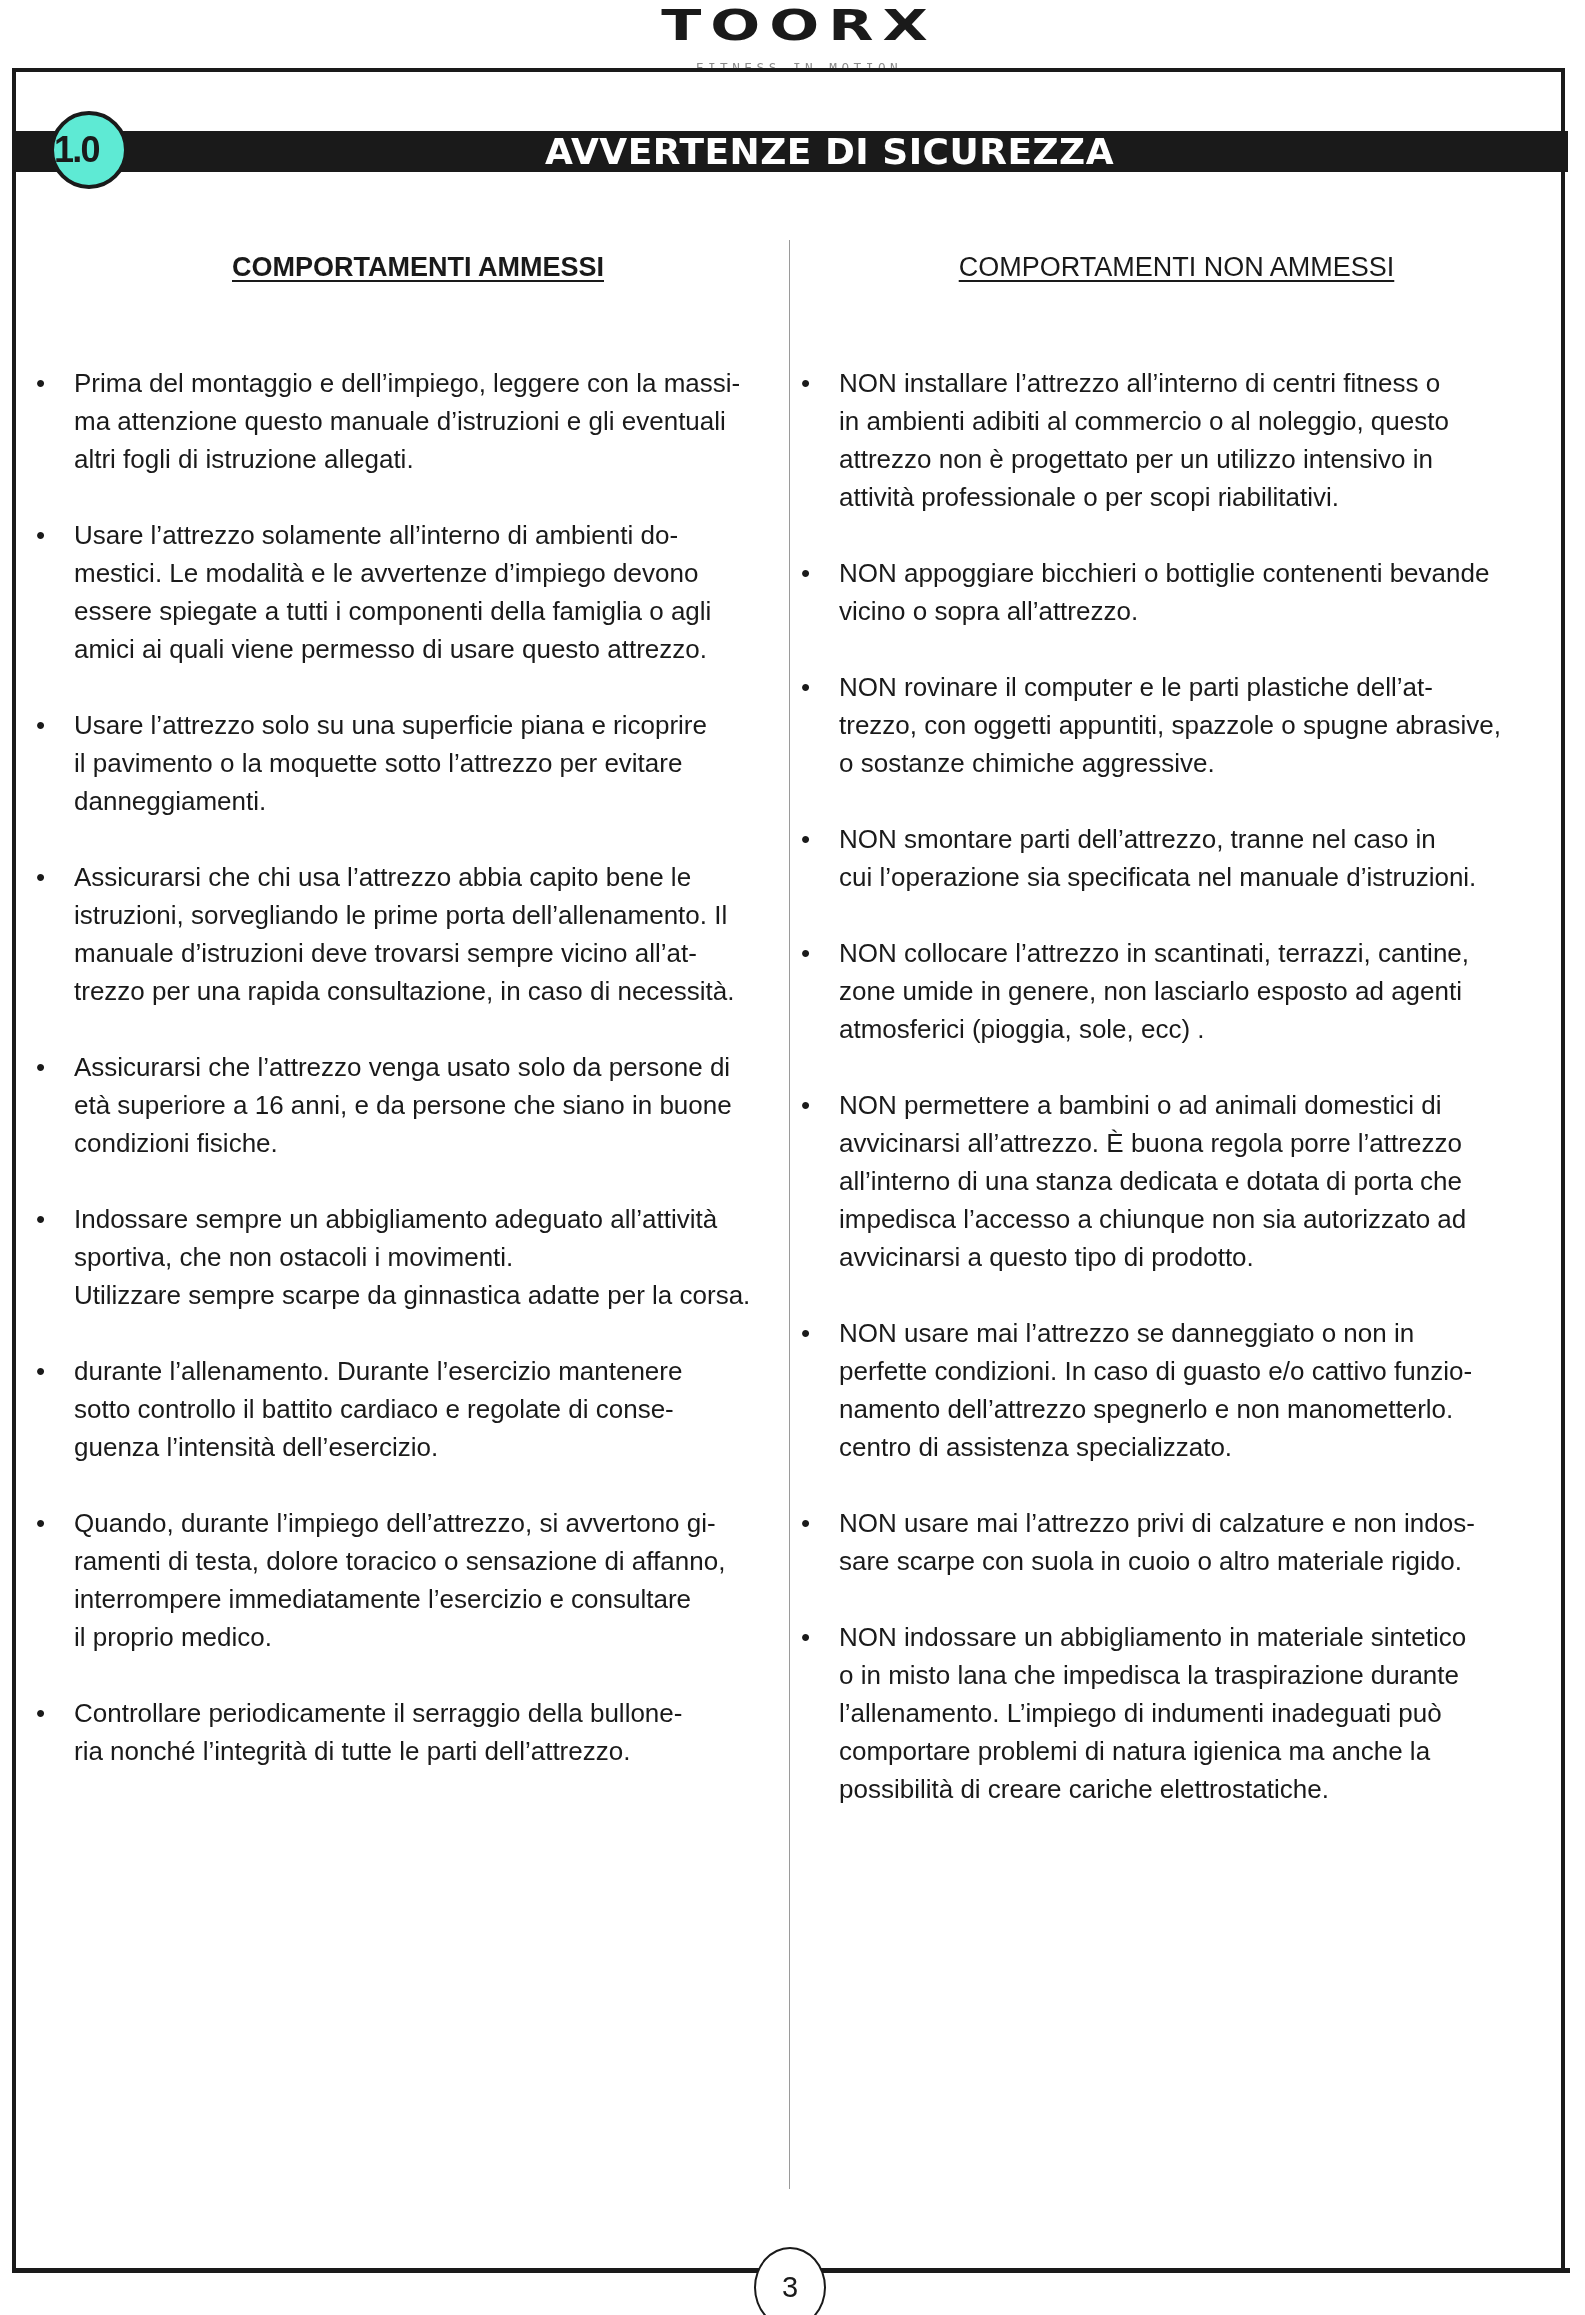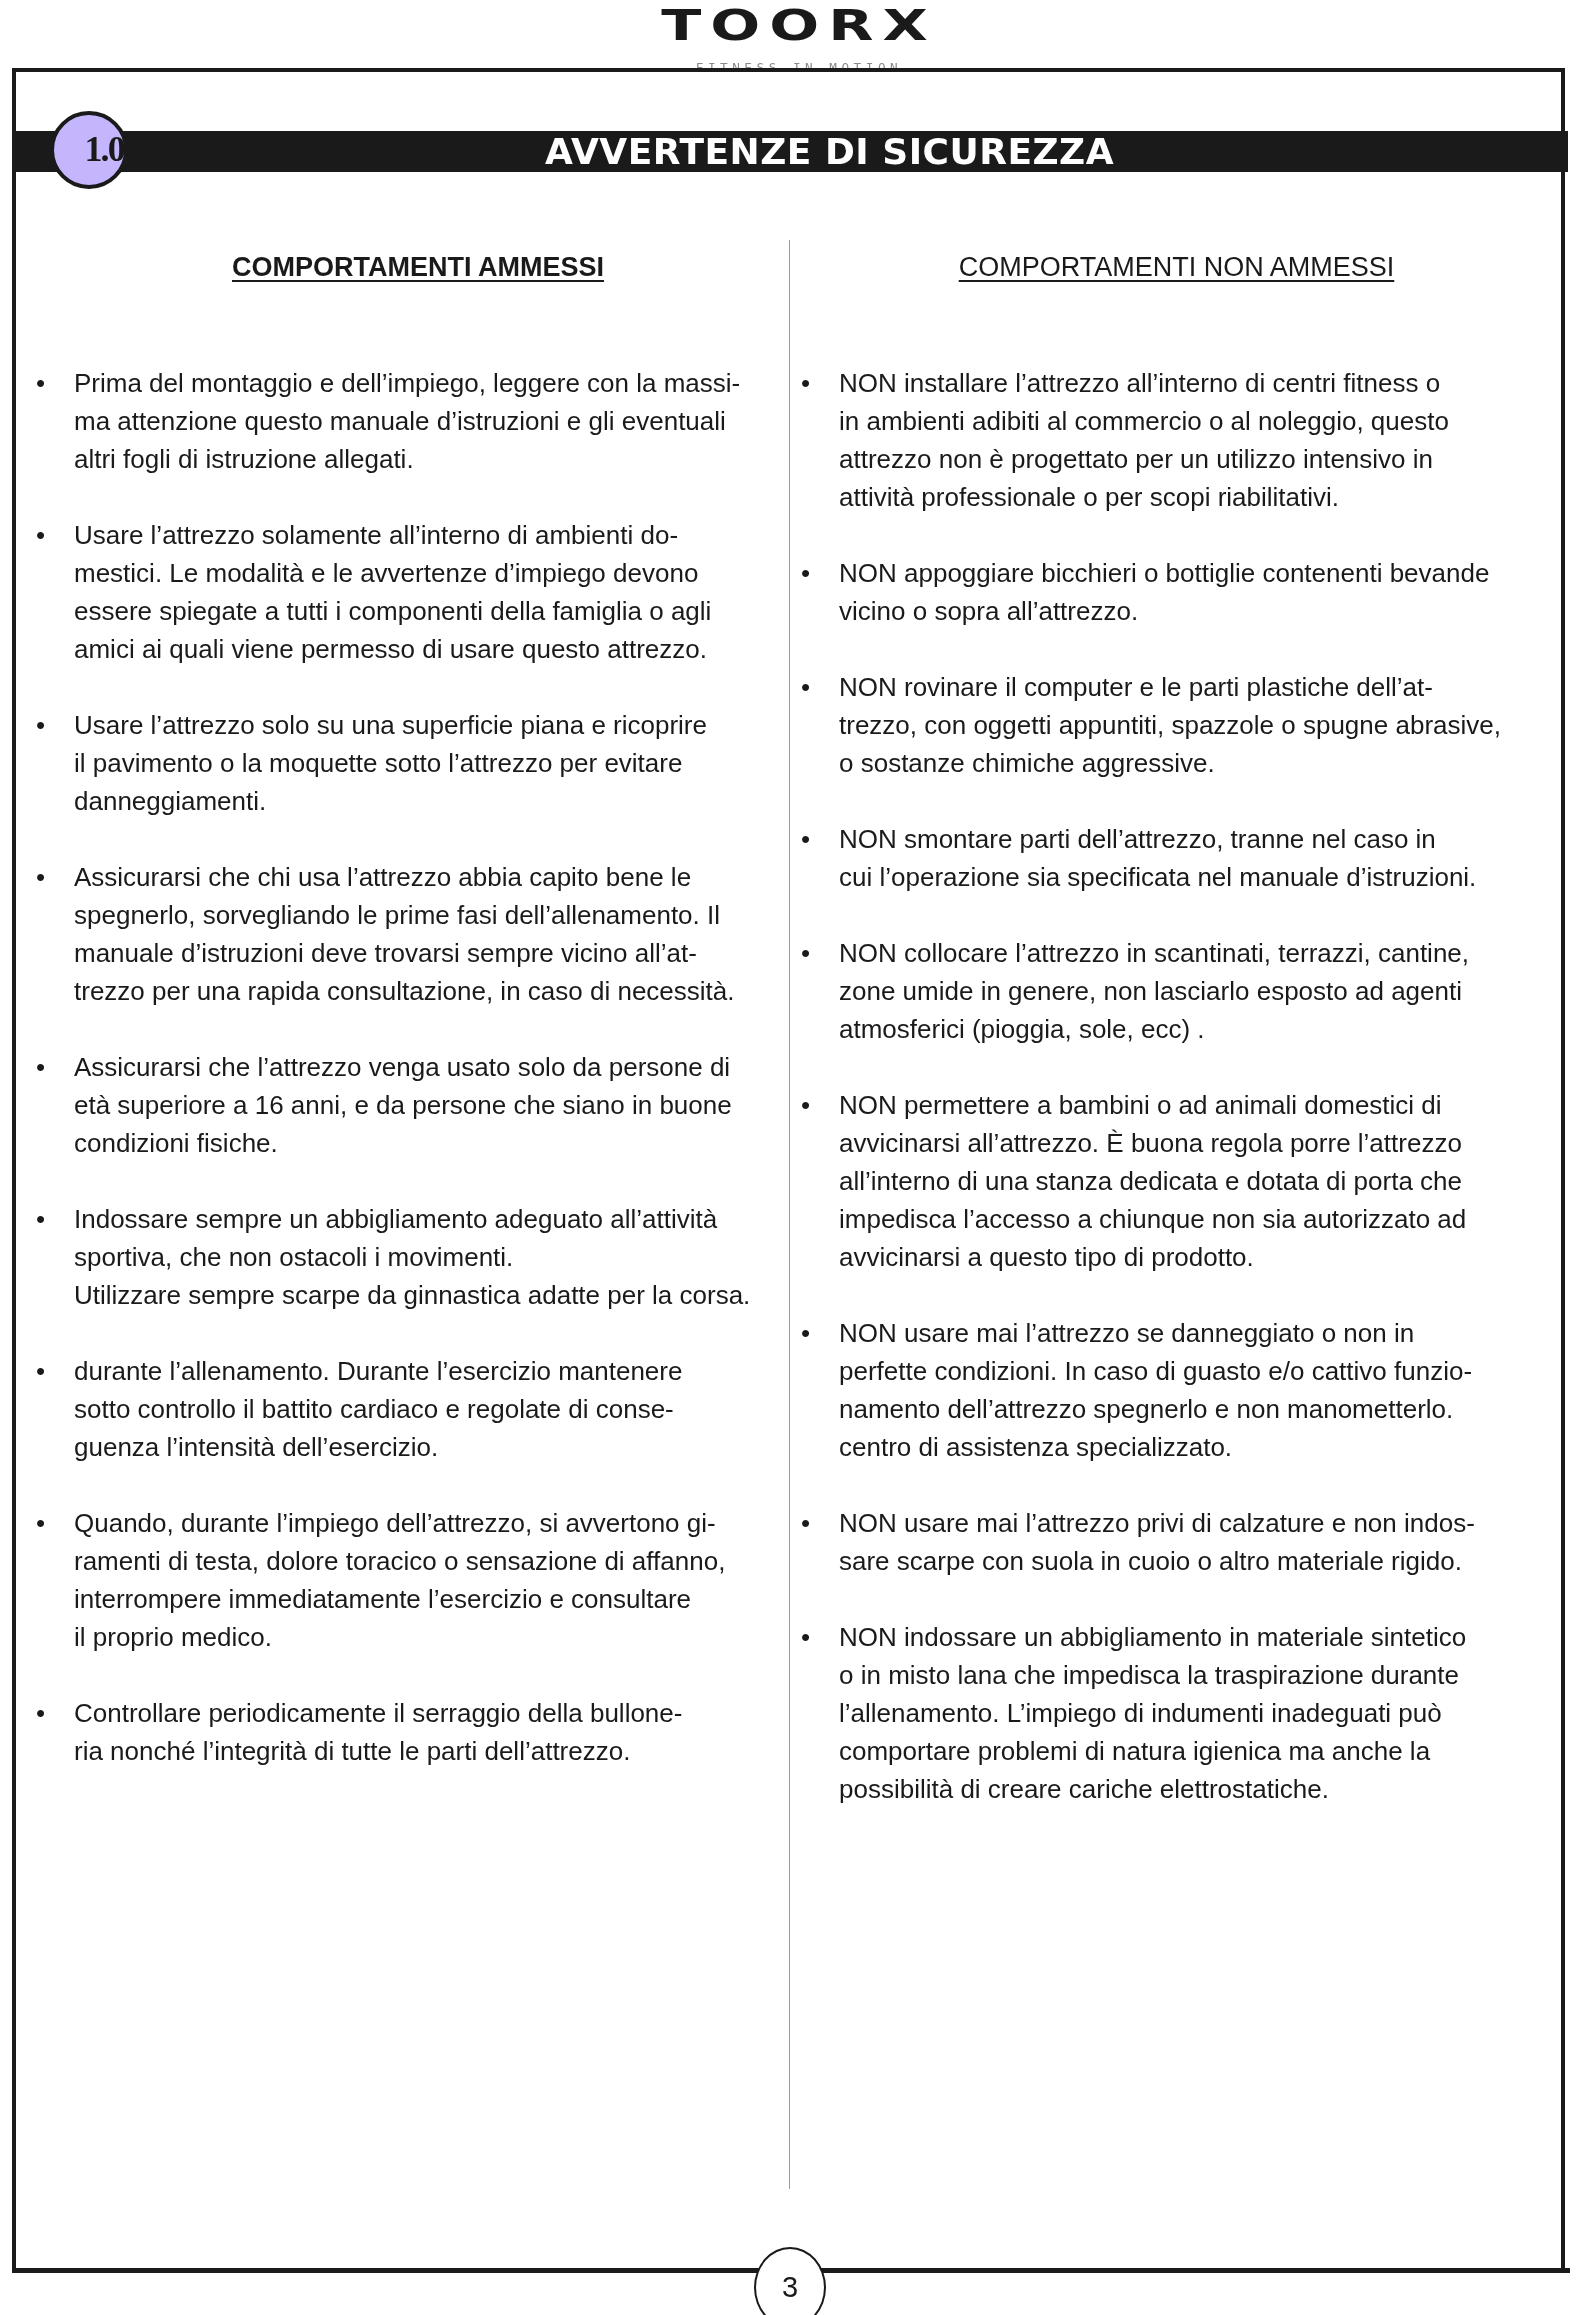--- a/index.html
+++ b/index.html
@@ -33,23 +33,23 @@
   .section-title {
     position: absolute; left: 0; top: 131px; width: 2361px; height: 41px;
     text-align: center; color: #ffffff; font-weight: bold; font-size: 36px;
     line-height: 42px; letter-spacing: 0.5px;
     font-family: "DejaVu Sans", sans-serif;
     width: 1586px; padding-left: 0;
   }
   .section-title span { position: relative; left: 22.6px; margin-left: 28px; }
   .section-badge {
     position: absolute; left: 50px; top: 111px; width: 78px; height: 78px;
-    border-radius: 50%; background: #c4b5fd; border: 4.5px solid #1a1a1a;
-    box-sizing: border-box; text-align: right;
-    font-family: Liberation Serif, serif; font-weight: bold; font-size: 36px;
+    border-radius: 50%; background: #5eead4; border: 4.5px solid #1a1a1a;
+    box-sizing: border-box; text-align: left;
+    font-family: Liberation Sans, sans-serif; font-weight: bold; font-size: 36px;
     line-height: 69px; color: #1a1a1a; letter-spacing: -1.8px;
   }
   .divider {
     position: absolute; left: 789px; top: 240px; width: 0.9px; height: 1949px;
     background: #9a9a9a;
   }
   .col-head {
     position: absolute; top: 251px; font-size: 27px; line-height: 33px;
     text-decoration: underline; text-underline-offset: 3.6px;
     text-decoration-thickness: 1.8px; text-align: center; color: #1a1a1a;
@@ -117,21 +117,21 @@
     </li>
     <li class="item">
       <span class="bullet">•</span>
       <span class="line">Usare l’attrezzo solo su una superficie piana e ricoprire</span>
       <span class="line">il pavimento o la moquette sotto l’attrezzo per evitare</span>
       <span class="line">danneggiamenti.</span>
     </li>
     <li class="item">
       <span class="bullet">•</span>
       <span class="line">Assicurarsi che chi usa l’attrezzo abbia capito bene le</span>
-      <span class="line">spegnerlo, sorvegliando le prime fasi dell’allenamento. Il</span>
+      <span class="line">istruzioni, sorvegliando le prime porta dell’allenamento. Il</span>
       <span class="line">manuale d’istruzioni deve trovarsi sempre vicino all’at-</span>
       <span class="line">trezzo per una rapida consultazione, in caso di necessità.</span>
     </li>
     <li class="item">
       <span class="bullet">•</span>
       <span class="line">Assicurarsi che l’attrezzo venga usato solo da persone di</span>
       <span class="line">età superiore a 16 anni, e da persone che siano in buone</span>
       <span class="line">condizioni fisiche.</span>
     </li>
     <li class="item">

